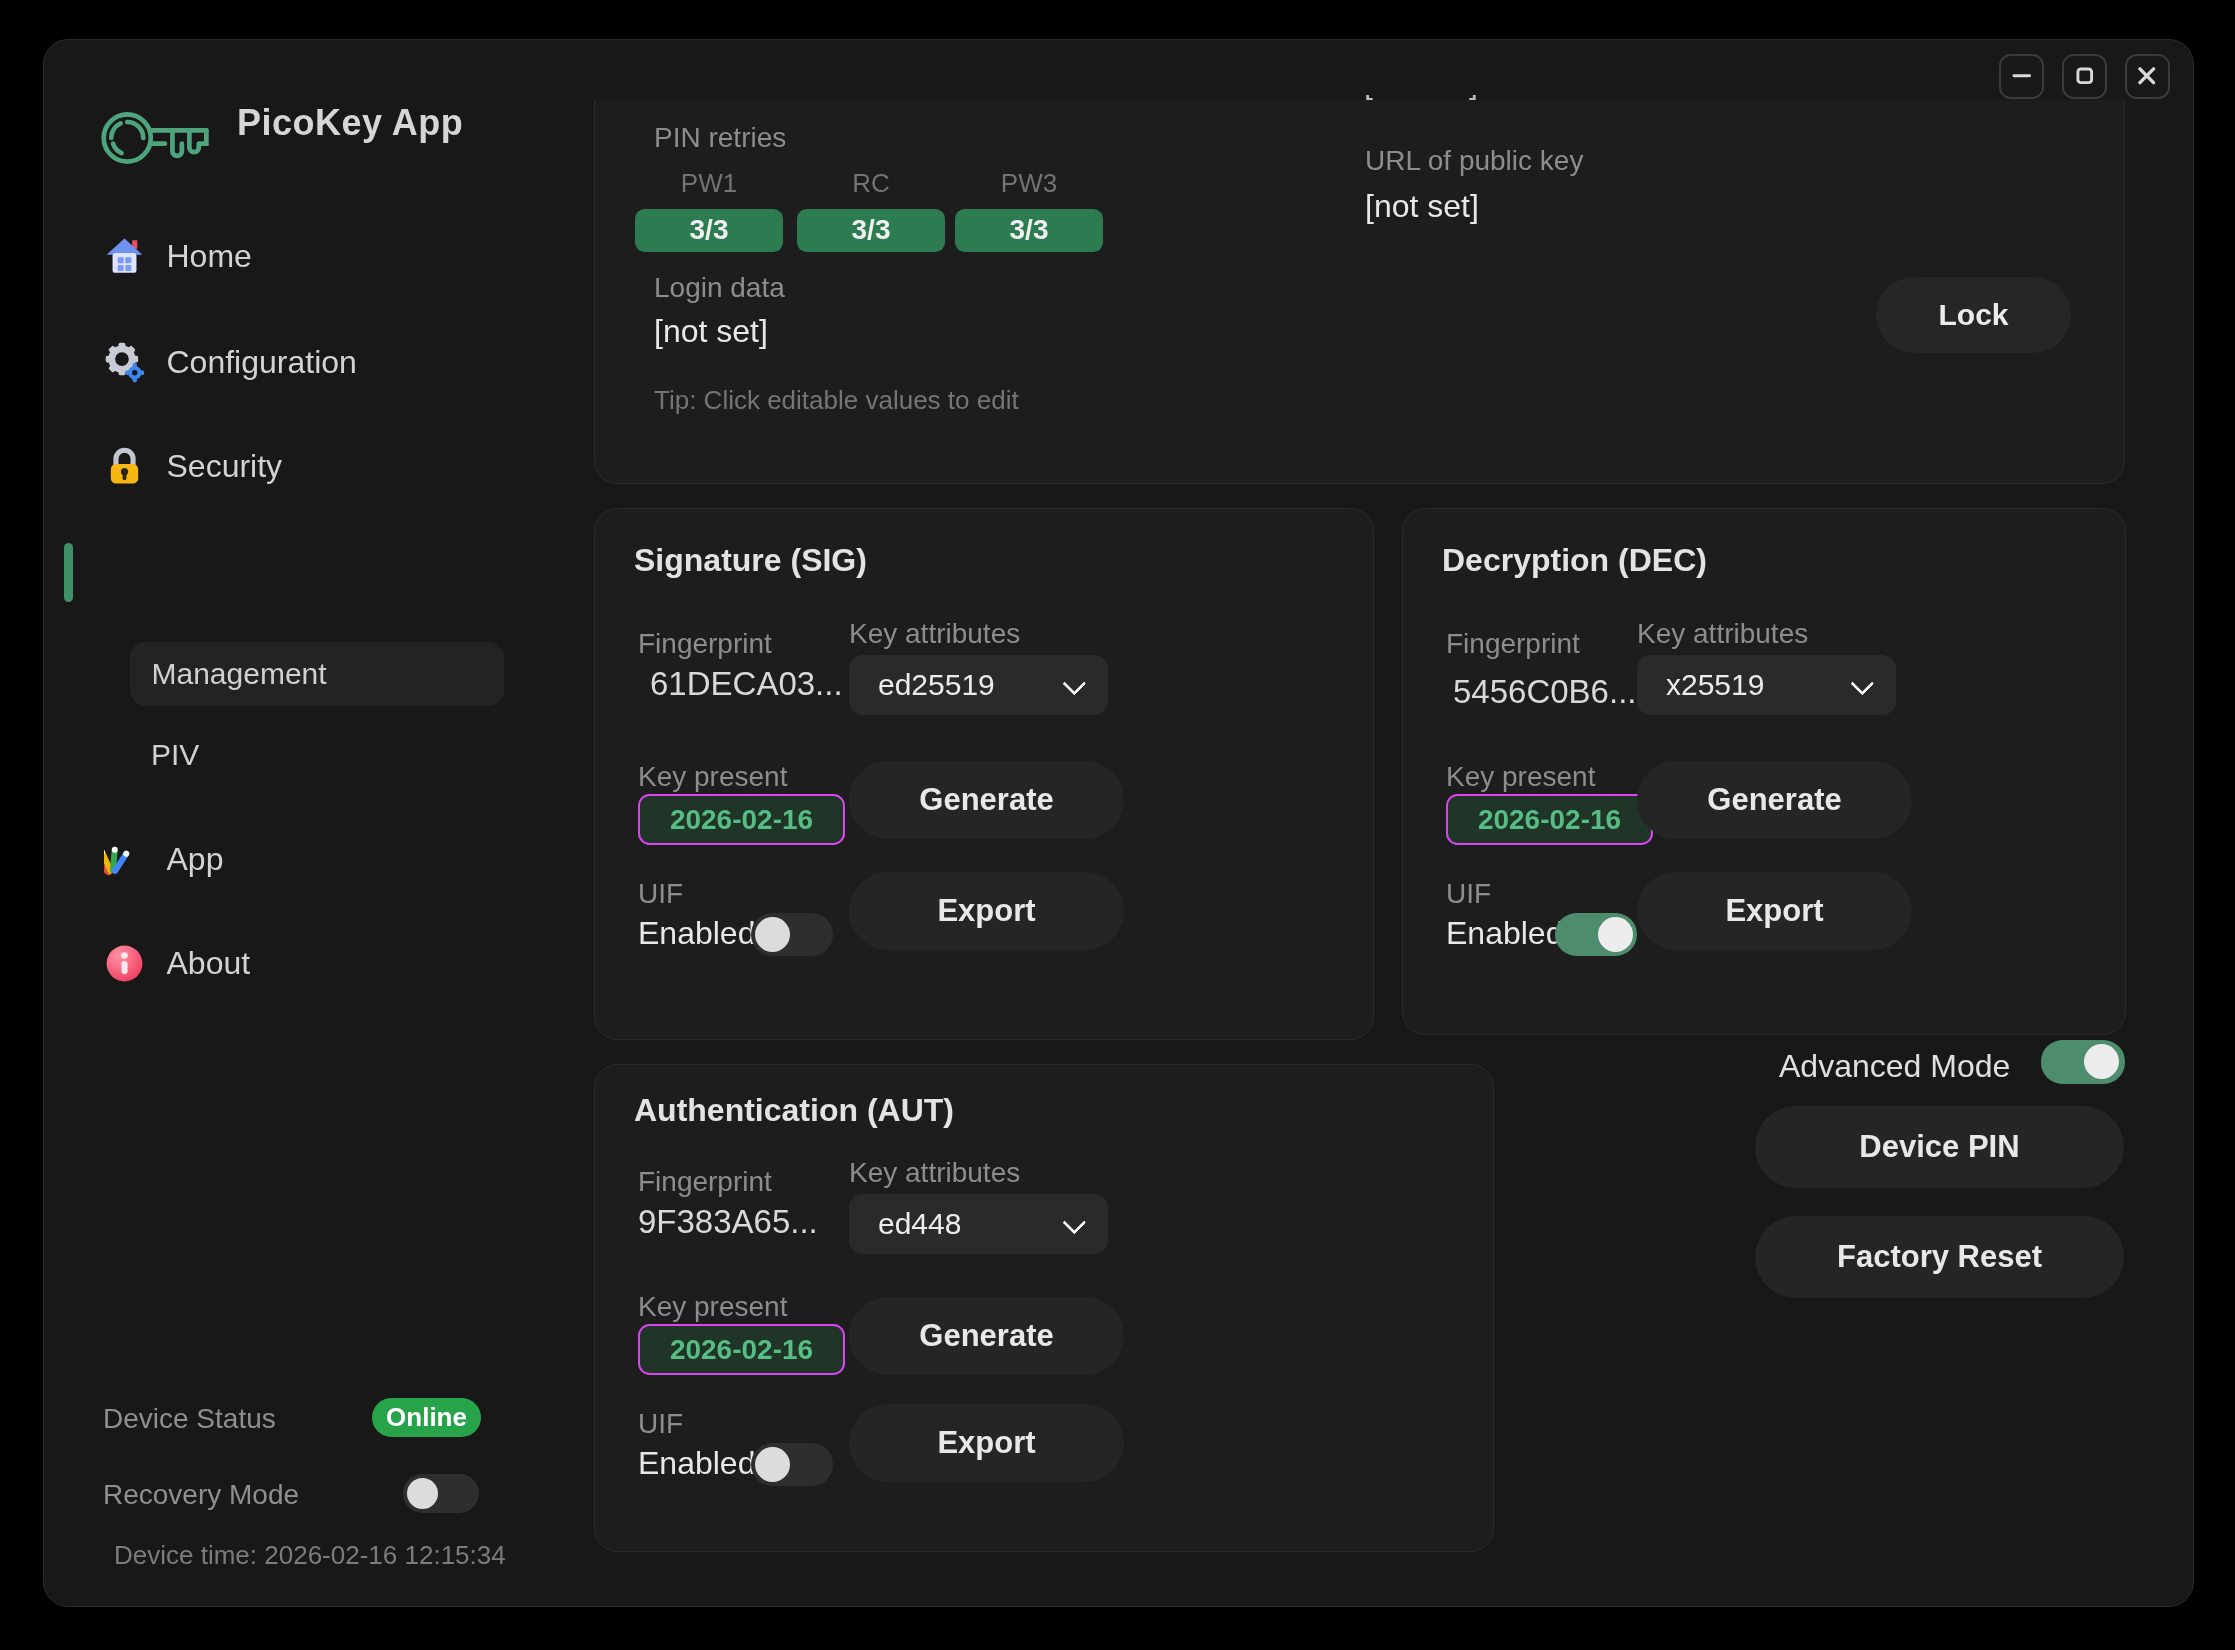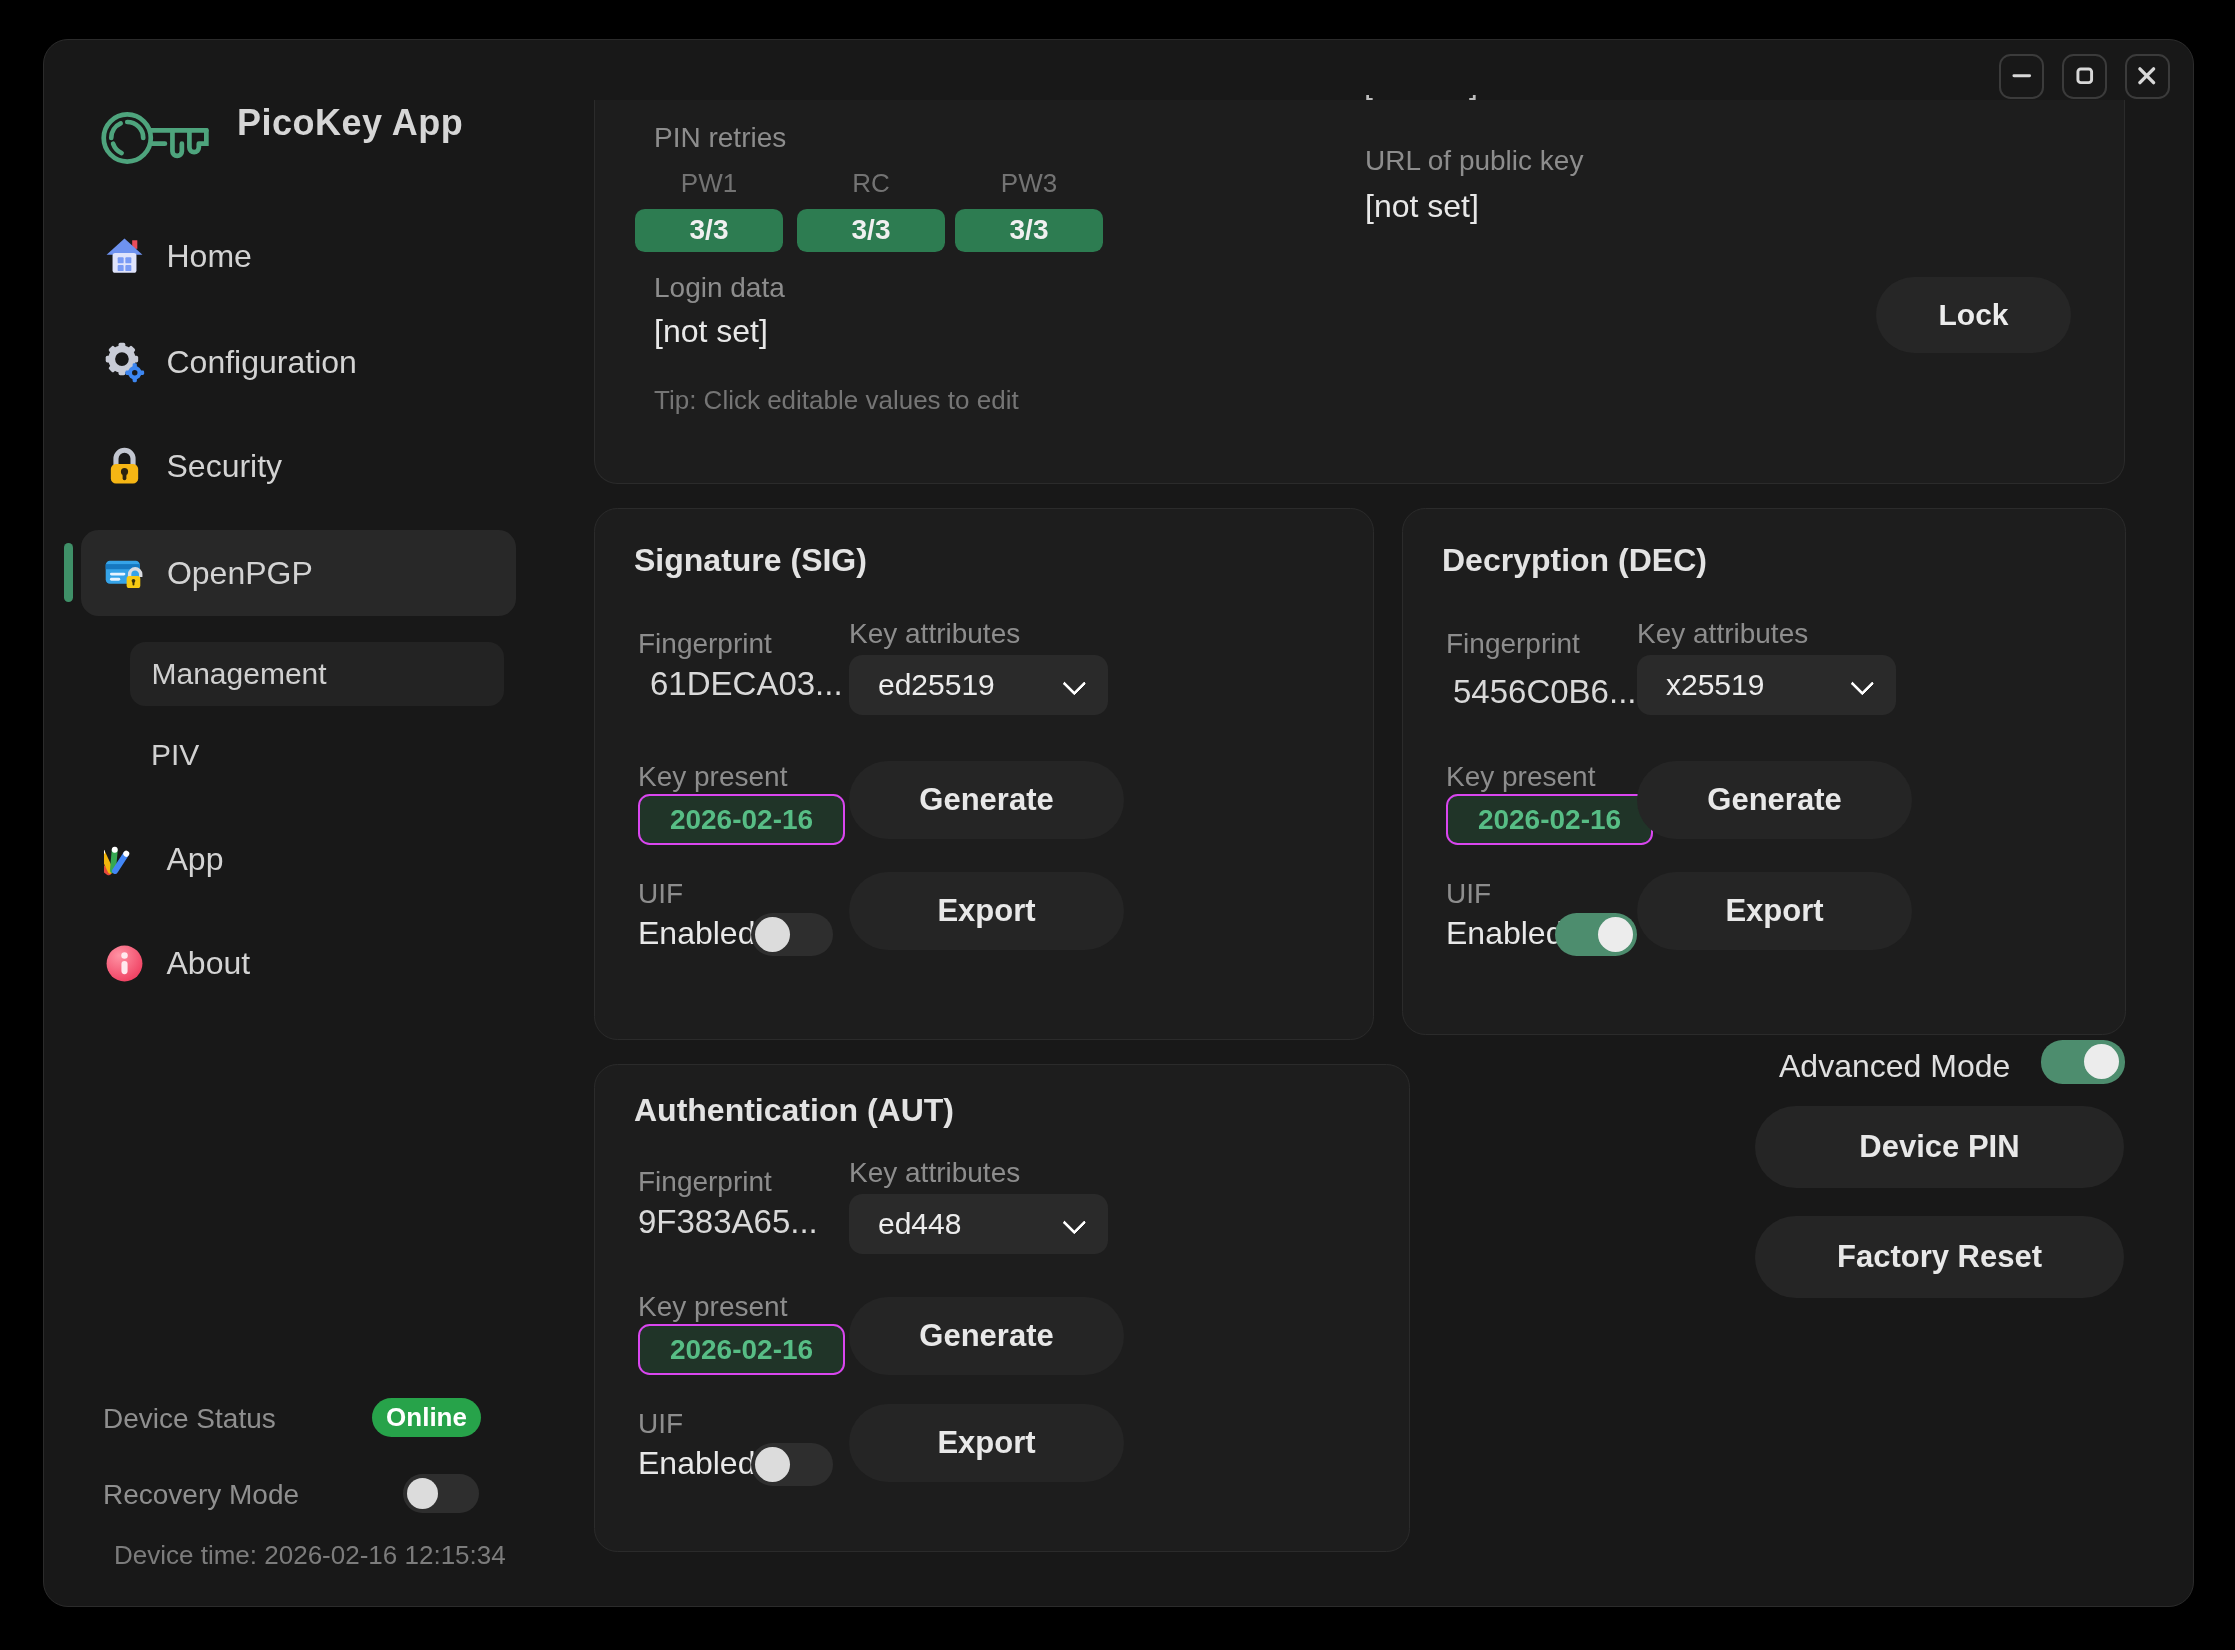--- a/index.html
+++ b/index.html
@@ -141,35 +141,20 @@
     <svg width="41" height="41" viewBox="0 0 48 48">
       <path d="M14 23 v-8 a10 10 0 0 1 20 0 v8" fill="none" stroke="#c3c7d1" stroke-width="6" stroke-linecap="round"></path>
       <rect x="8" y="21" width="32" height="23" rx="6" fill="#f6b614"></rect>
       <circle cx="24" cy="30" r="4.2" fill="#2c2410"></circle>
         <rect x="21.8" y="32" width="4.4" height="8" rx="2.2" fill="#2c2410"></rect>
     </svg>
     <span class="lab">Security</span>
   </div>
 
   <div class="active-bar"></div>
-  <div class="nav-active">
-    <div class="navrow">
-      <svg width="41" height="41" viewBox="0 0 48 48">
-        <rect x="2" y="9" width="40" height="27" rx="5" fill="#35a3e8"></rect>
-        <rect x="2" y="13" width="40" height="6" fill="#1678c0"></rect>
-        <rect x="7" y="23" width="18" height="3.4" rx="1.7" fill="#e8f4ff"></rect>
-        <rect x="7" y="29" width="12" height="3.4" rx="1.7" fill="#e8f4ff"></rect>
-        <path d="M30 28 v-3 a6.5 6.5 0 0 1 13 0 v3" fill="none" stroke="#dadde2" stroke-width="4"></path>
-        <rect x="26.5" y="27" width="16" height="14" rx="3" fill="#f6c912"></rect>
-        <circle cx="34.5" cy="32.5" r="2.2" fill="#3a3008"></circle>
-          <rect x="33.4" y="33.5" width="2.2" height="4.5" rx="1.1" fill="#3a3008"></rect>
-      </svg>
-      <span class="lab">OpenPGP</span>
-    </div>
-  </div>
 
   <div class="subitem">
     <span class="lab">Management</span>
   </div>
 
   <div class="piv">
     <span class="lab">PIV</span>
   </div>
 
   <div class="navrow" style="top:794px;">
@@ -284,21 +269,21 @@
       <div class="datepill" style="left:43px;top:285px;">2026-02-16</div>
       <button class="pillbtn" style="left:234px;top:252px;">Generate</button>
       <div class="flbl" style="left:43px;top:369px;">UIF</div>
       <div class="fval" style="left:43px;top:406px;">Enabled</div>
       <div class="toggle on" style="left:152px;top:404px;">
           <div class="knob"></div>
         </div>
       <button class="pillbtn" style="left:234px;top:363px;">Export</button>
     </div>
 
-    <div class="card" style="left:0;top:964px;width:816px;height:488px;">
+    <div class="card" style="left:0;top:964px;width:900px;height:488px;">
       <h2 class="ctitle" style="top:27px;">Authentication (AUT)</h2>
       <div class="flbl" style="left:43px;top:101px;">Fingerprint</div>
       <div class="fpval" style="left:43px;top:138px;">9F383A65...</div>
       <div class="flbl" style="left:254px;top:92px;">Key attributes</div>
       <div class="dropdown" style="left:254px;top:129px;">
         <span class="dtext">ed448</span>
         <span class="chev"></span>
       </div>
       <div class="flbl" style="left:43px;top:226px;">Key present</div>
       <div class="datepill" style="left:43px;top:259px;">2026-02-16</div>

